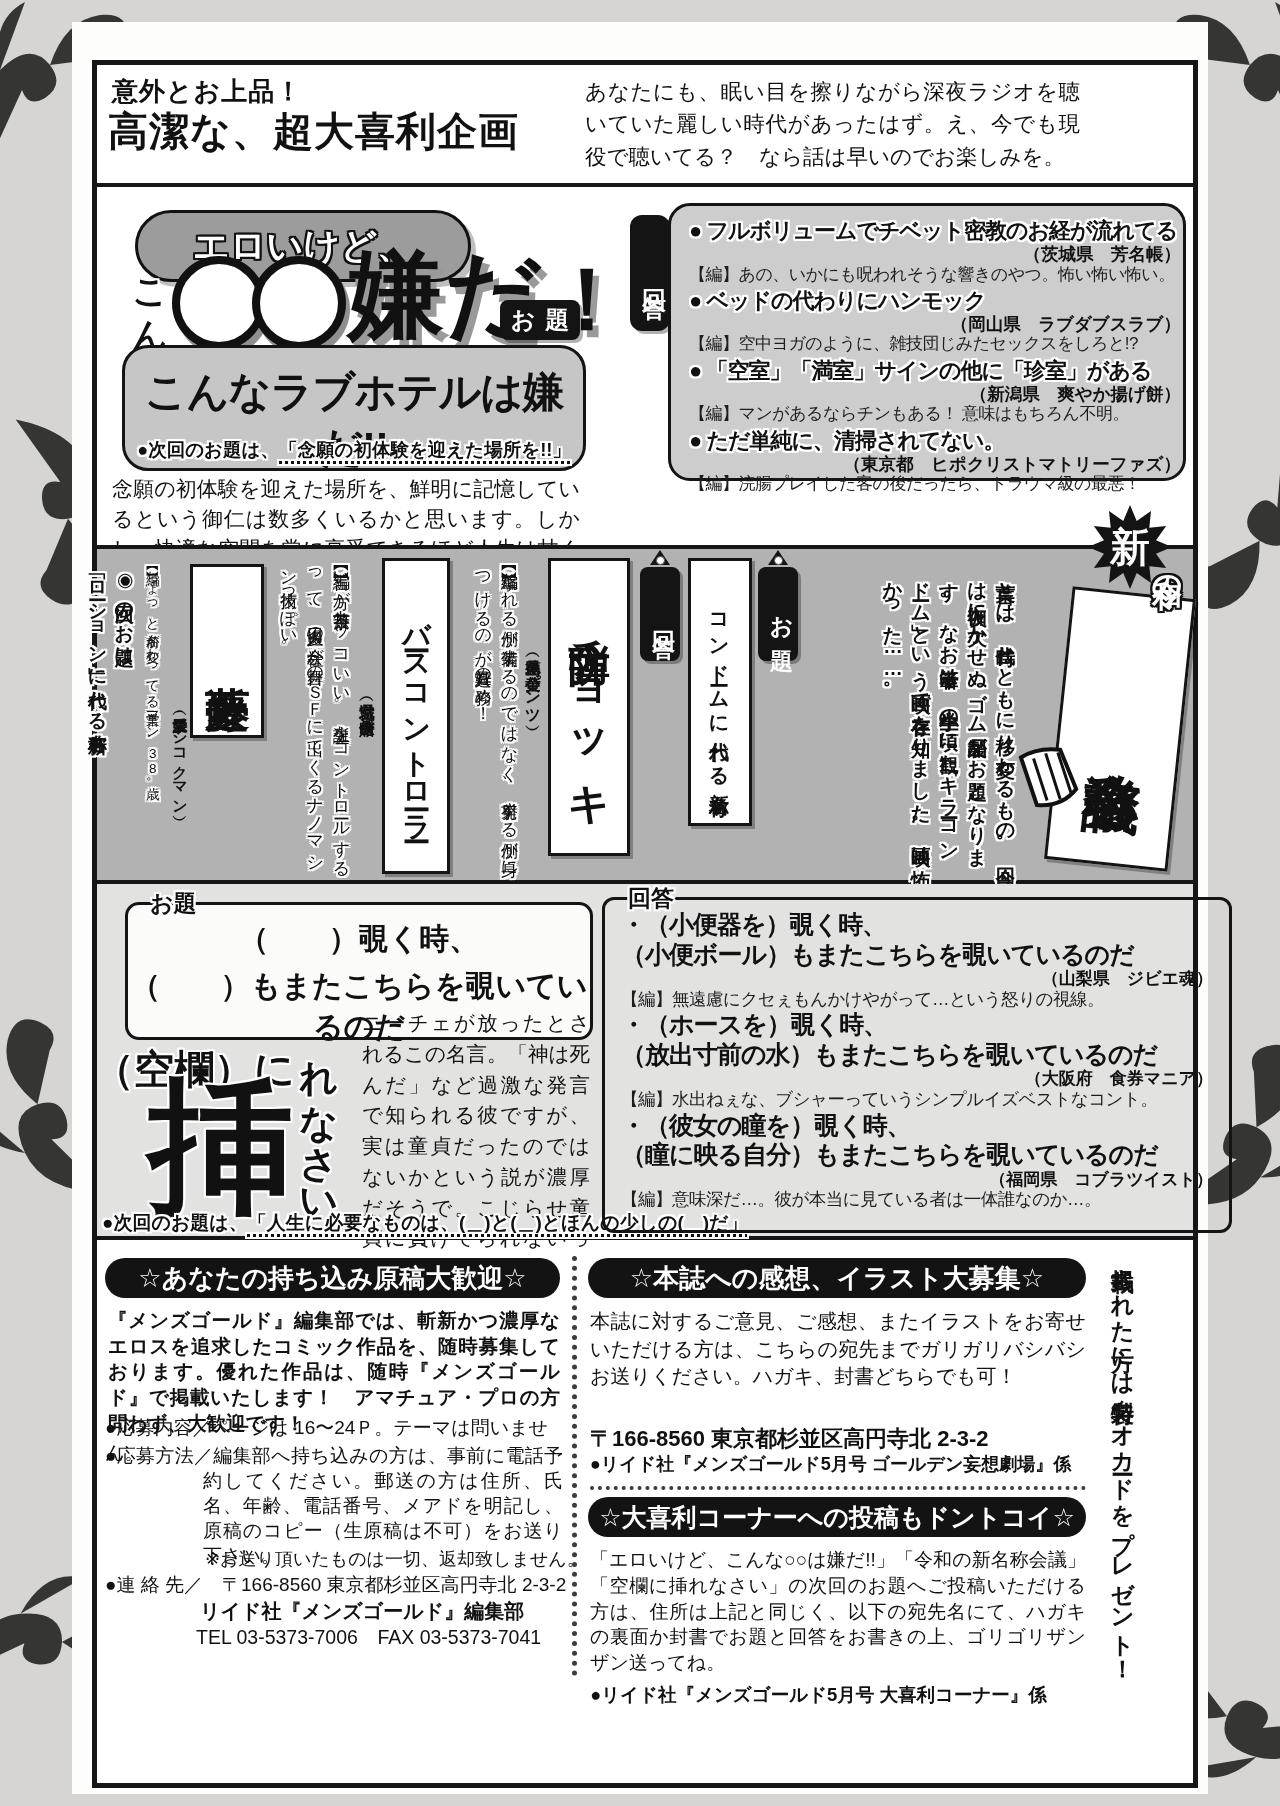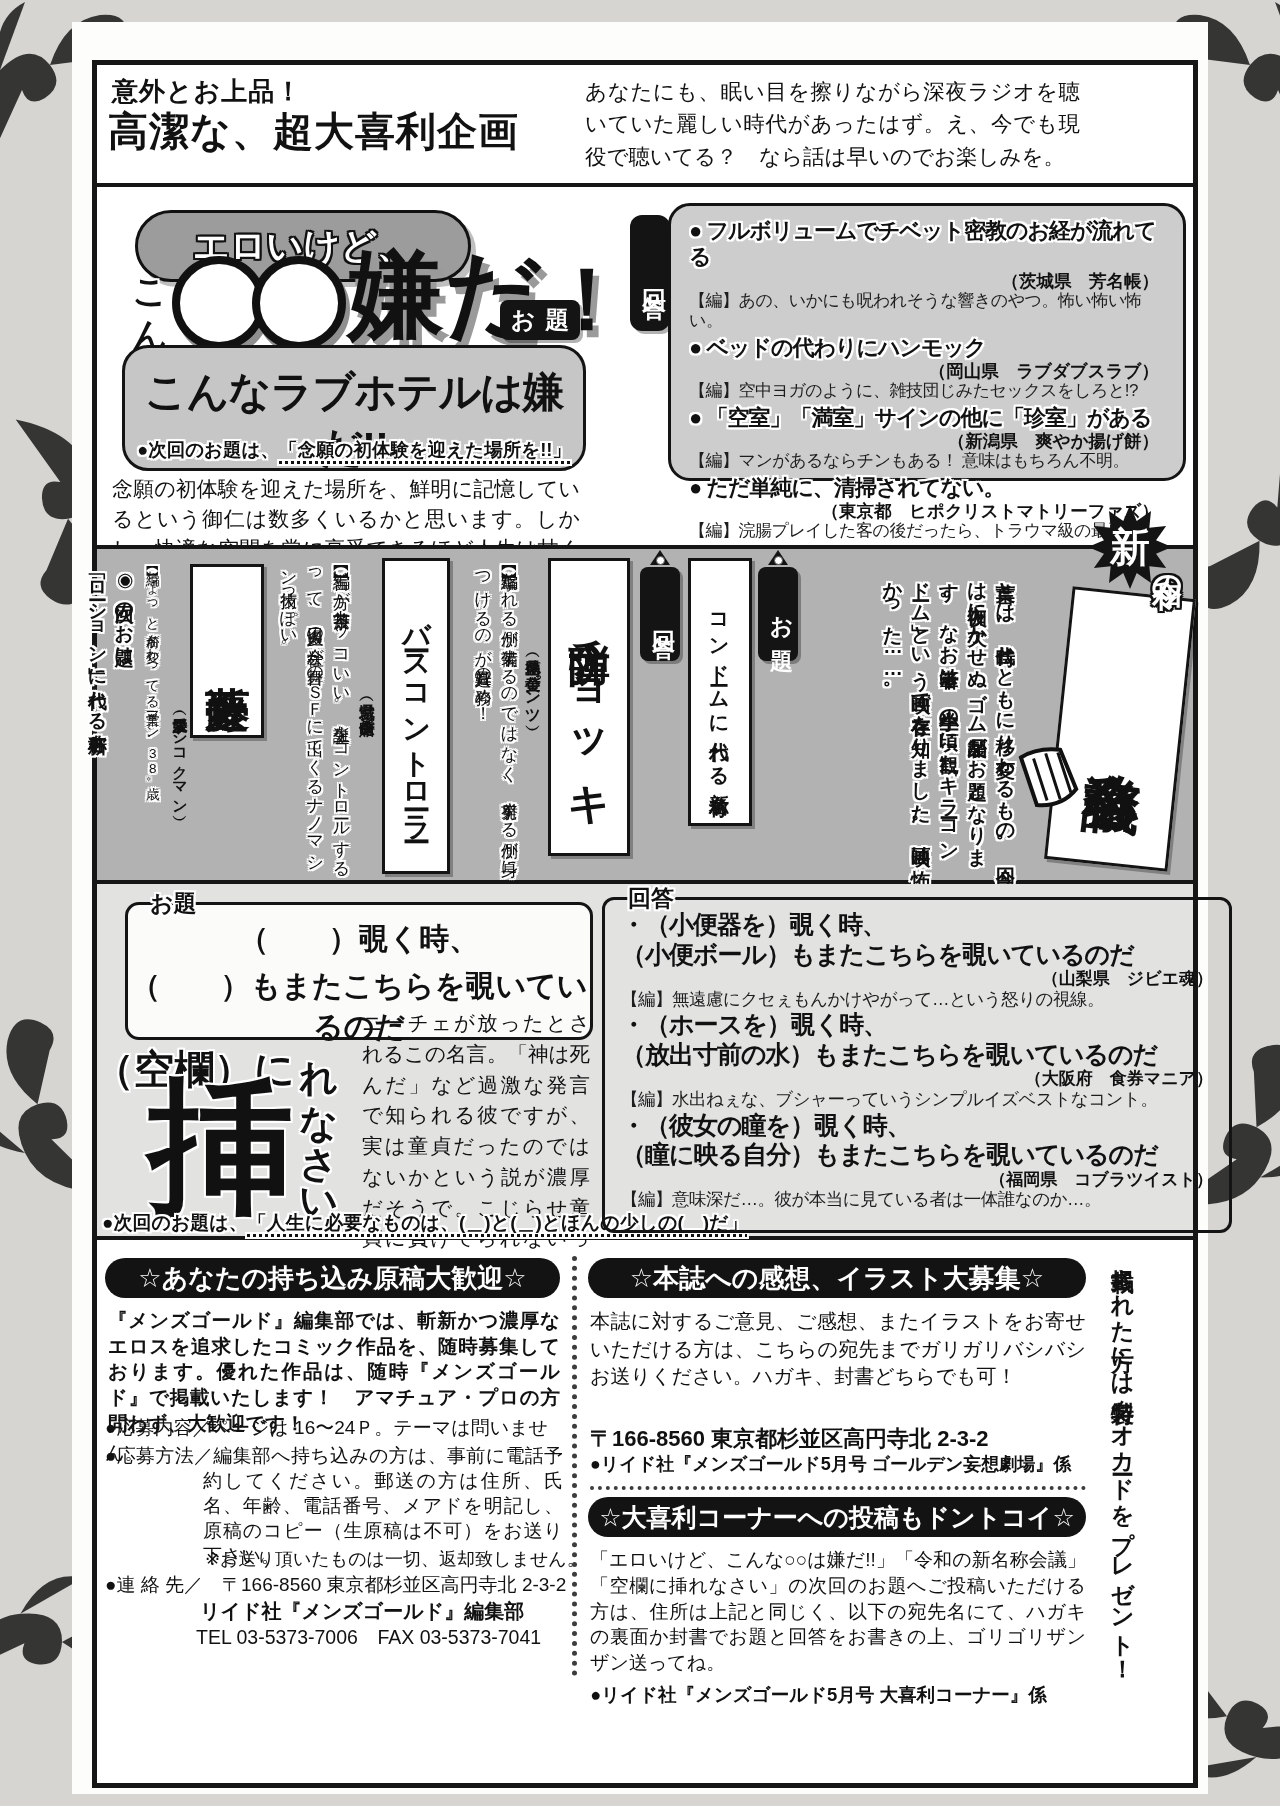--- a/index.html
+++ b/index.html
@@ -106,21 +106,21 @@
   <div class="abs" style="left:122px;top:345px;width:458px;height:120px;background:#c6c6c6;border:3.5px solid #141414;border-radius:26px;">
     <div style="text-align:center;margin-top:16px;font-size:42px;font-weight:900;letter-spacing:-1px;">こんなラブホテルは嫌だ!!</div>
     <div class="abs halo" style="right:12px;bottom:6px;font-size:18.5px;font-weight:800;white-space:nowrap;"><span>●次回のお題は、</span><span class="dotted">「念願の初体験を迎えた場所を!!」</span></div>
   </div>
   <div class="abs ftext" style="left:112px;top:474px;width:468px;font-size:21px;line-height:1.42;">念願の初体験を迎えた場所を、鮮明に記憶しているという御仁は数多くいるかと思います。しかし、快適な空間を常に享受できるほど人生は甘くありません。このラブホテルの様に…。</div>
 
   <div class="abs tagbody" style="left:630px;top:215px;width:40px;height:116px;font-size:24px;letter-spacing:8px;
        padding-top:10px;box-sizing:border-box;border-radius:12px;">回答</div>
 
   <div class="abs" style="left:668px;top:203px;width:518px;height:278px;background:#cdcdcd;border:3px solid #141414;
-       border-radius:22px;padding:12px 24px 8px 18px;box-sizing:border-box;">
+       border-radius:22px;padding:12px 2px 8px 18px;box-sizing:border-box;">
     <div class="aitem">
       <div class="atext halo">● フルボリュームでチベット密教のお経が流れてる</div>
       <div class="acredit">（茨城県　芳名帳）</div>
       <div class="aeditor">【編】あの、いかにも呪われそうな響きのやつ。怖い怖い怖い。</div>
     </div>
     <div class="aitem">
       <div class="atext halo">● ベッドの代わりにハンモック</div>
       <div class="acredit">（岡山県　ラブダブスラブ）</div>
       <div class="aeditor">【編】空中ヨガのように、雑技団じみたセックスをしろと!?</div>
     </div>

